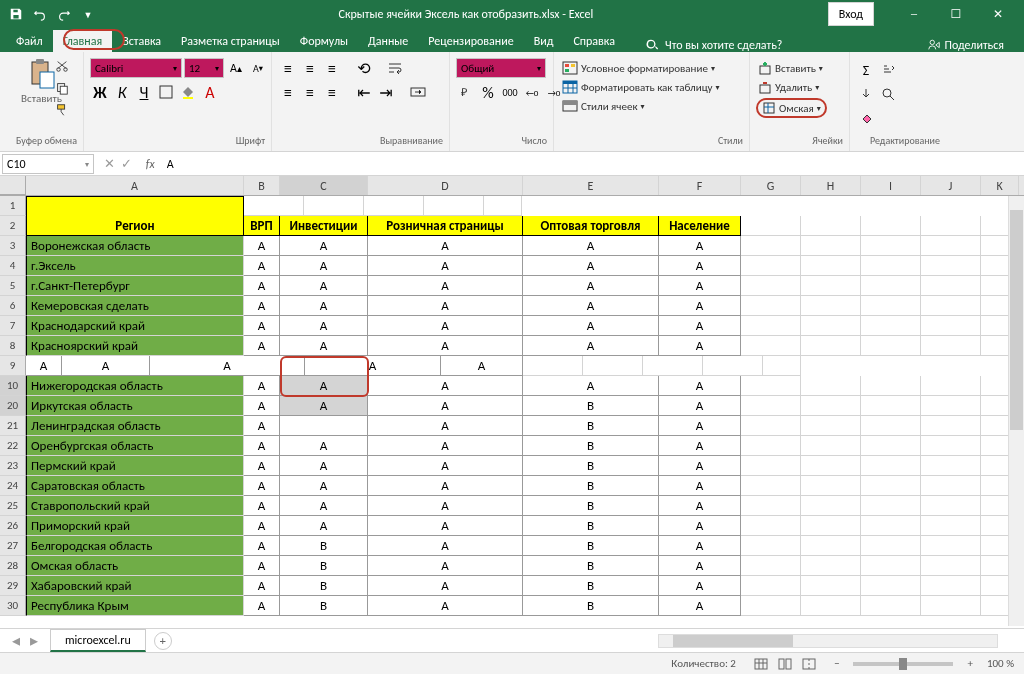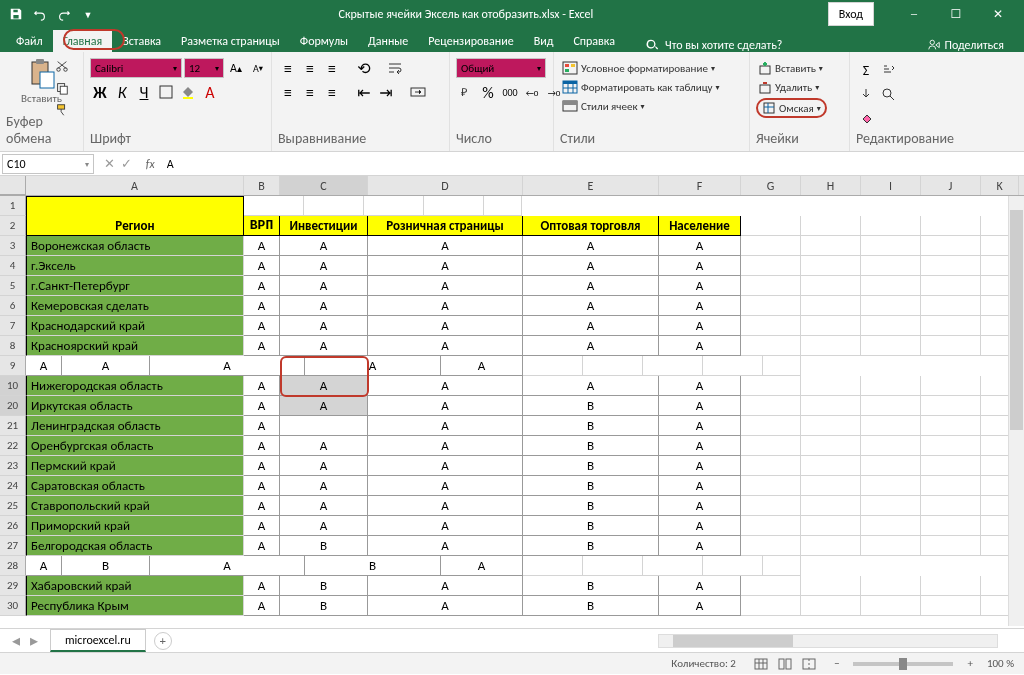--- a/index.html
+++ b/index.html
@@ -12,21 +12,21 @@
 .win-btn { width: 40px; height: 28px; display: flex; align-items: center; justify-content: center; color: #fff; cursor: pointer; }
 .login-btn { background: #fff; color: #000000; padding: 4px 10px; font-size: 12px; margin-right: 20px; border: 1px solid #d4d4d4; cursor: pointer; }
 .tabbar { height: 24px; background: #217346; display: flex; align-items: flex-end; padding: 0 6px; }
 .tab { padding: 4px 10px; color: #fff; font-size: 12px; cursor: pointer; }
 .tab.active { background: #f3f3f3; color: #217346; }
 .tab-highlight { border: 2px solid #c0392b; border-radius: 11px; position: absolute; pointer-events: none; }
 .tell-me { flex: 1; display: flex; align-items: center; color: #fff; font-size: 12px; padding-left: 20px; gap: 6px; }
 .share-btn { display: flex; align-items: center; color: #fff; font-size: 12px; padding-right: 14px; gap: 4px; }
 .ribbon { height: 100px; background: #f3f3f3; border-bottom: 1px solid #d4d4d4; display: flex; }
 .rgroup { border-right: 1px solid #e1e1e1; padding: 2px 6px; display: flex; flex-direction: column; justify-content: space-between; }
-.rgroup-label { font-size: 14px; color: #666; text-align: left; padding-bottom: 2px; }
+.rgroup-label { font-size: 10px; color: #666; text-align: right; padding-bottom: 2px; }
 .rgroup-body { flex: 1; display: flex; align-items: flex-start; gap: 4px; padding-top: 4px; }
 .rbtn { font-size: 11px; color: #333; display: flex; align-items: center; gap: 3px; cursor: pointer; padding: 1px 2px; }
 .rbtn svg { flex-shrink: 0; }
 .font-combo, .size-combo { border: 1px solid #c5c5c5; background: #be185d; font-size: 11px; padding: 1px 4px; height: 20px; display: flex; align-items: center; justify-content: space-between; }
 .font-combo { width: 92px; } .size-combo { width: 40px; }
 .icon-row { display: flex; gap: 2px; align-items: center; }
 .icon-btn { width: 20px; height: 20px; display: flex; align-items: center; justify-content: center; cursor: pointer; }
 .big-btn { display: flex; flex-direction: column; align-items: center; gap: 2px; font-size: 11px; color: #666; cursor: pointer; }
 .format-highlight { border: 2.5px solid #c0392b; border-radius: 11px; padding: 1px 4px; }
 .namebox-bar { height: 24px; background: #fff; border-bottom: 1px solid #d4d4d4; display: flex; align-items: center; }
@@ -411,21 +411,21 @@
         <div class="cell-row">
           <div class="cell hdr-yellow tbl-border-t tbl-border-l" style="width: 218px; border-bottom: none;"></div>
           <div class="cell blank" style="width: 60px;"></div>
           <div class="cell blank" style="width: 60px;"></div>
           <div class="cell blank" style="width: 60px;"></div>
           <div class="cell blank" style="width: 60px;"></div>
           <div class="cell blank" style="width: 38px;"></div>
         </div>
         <div class="cell-row">
           <div class="cell hdr-yellow tbl-border-l" style="width: 218px; border-top: none;">Регион</div>
-          <div class="cell hdr-yellow" style="width: 36px; font-family: Liberation Mono, monospace;">ВРП</div>
+          <div class="cell hdr-yellow" style="width: 36px;">ВРП</div>
           <div class="cell hdr-yellow" style="width: 88px;">Инвестиции</div>
           <div class="cell hdr-yellow" style="width: 155px;">Розничная страницы</div>
           <div class="cell hdr-yellow" style="width: 136px;">Оптовая торговля</div>
           <div class="cell hdr-yellow" style="width: 82px;">Население</div>
           <div class="cell blank" style="width: 60px;"></div>
           <div class="cell blank" style="width: 60px;"></div>
           <div class="cell blank" style="width: 60px;"></div>
           <div class="cell blank" style="width: 60px;"></div>
           <div class="cell blank" style="width: 38px;"></div>
         </div>
@@ -630,20 +630,21 @@
           <div class="cell data" style="width: 155px;">A</div>
           <div class="cell data" style="width: 136px;">B</div>
           <div class="cell data" style="width: 82px;">A</div>
           <div class="cell blank" style="width: 60px;"></div>
           <div class="cell blank" style="width: 60px;"></div>
           <div class="cell blank" style="width: 60px;"></div>
           <div class="cell blank" style="width: 60px;"></div>
           <div class="cell blank" style="width: 38px;"></div>
         </div>
         <div class="cell-row">
+          <div class="cell region tbl-border-l" style="width: 218px;">Омская область</div>
           <div class="cell data" style="width: 36px;">A</div>
           <div class="cell data" style="width: 88px;">B</div>
           <div class="cell data" style="width: 155px;">A</div>
           <div class="cell data" style="width: 136px;">B</div>
           <div class="cell data" style="width: 82px;">A</div>
           <div class="cell blank" style="width: 60px;"></div>
           <div class="cell blank" style="width: 60px;"></div>
           <div class="cell blank" style="width: 60px;"></div>
           <div class="cell blank" style="width: 60px;"></div>
           <div class="cell blank" style="width: 38px;"></div>

